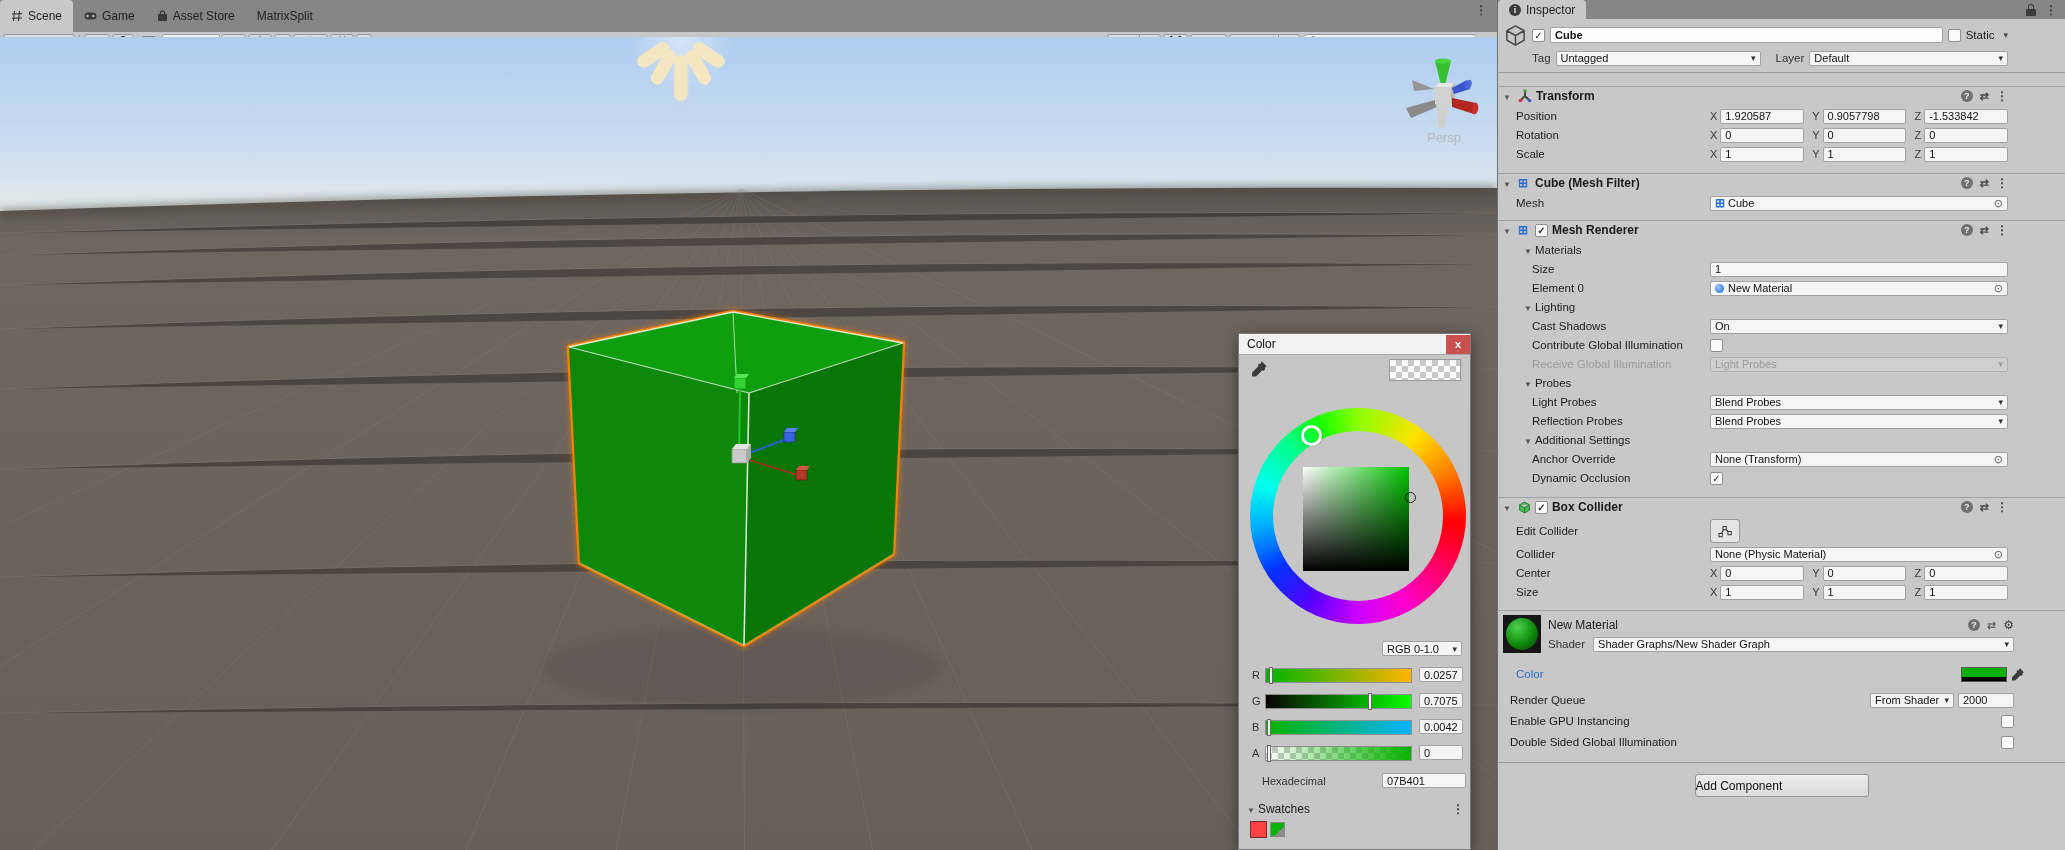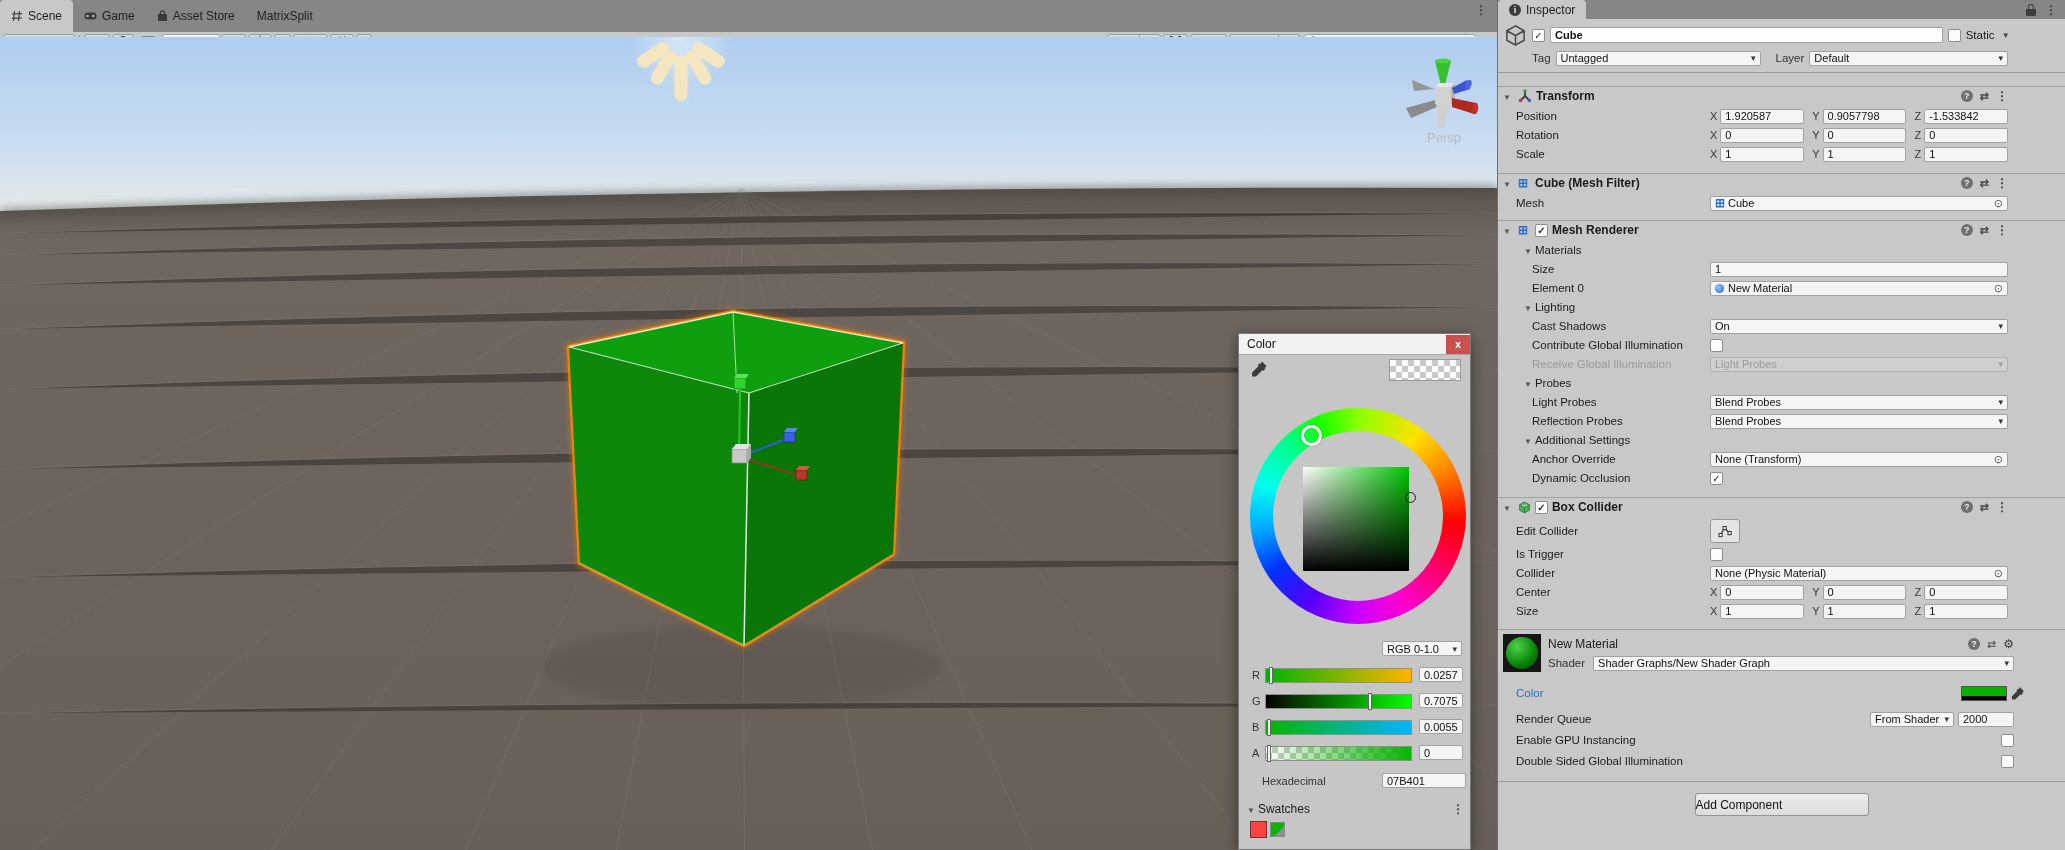--- a/index.html
+++ b/index.html
@@ -85,21 +85,21 @@
   #mat-title-row{display:flex;align-items:center;height:20px;gap:7px;}
   #mat-title-row .t{font-size:12px;color:#1b1b1b;flex:1;}
   #mat-shader-row{display:flex;align-items:center;height:18px;gap:8px;}
   #color-prop-row{display:flex;align-items:center;height:18px;margin:8px 40px 0 0;}
   #color-prop-row .lbl{flex:0 0 190px;padding-left:18px;color:#2f6cbd;font-size:11.5px;}
   #color-prop-row .sp{flex:1;}
   #mat-color-swatch{width:46px;height:15px;border:1px solid #555;box-sizing:border-box;display:flex;flex-direction:column;}
   #mat-color-swatch .c{flex:1;background:#0bb006;}
   #mat-color-swatch .a{height:4px;background:#000;}
   .matrow{display:flex;align-items:center;height:16px;margin:5px 51px 0 0;}
-  .matrow .lbl{flex:0 0 300px;padding-left:18px;font-size:11.5px;color:#1c1c1c;}
+  .matrow .lbl{flex:0 0 300px;padding-left:12px;font-size:11.5px;color:#1c1c1c;}
   .matrow .sp{flex:1;}
   #divider2{height:1px;background:#9d9d9d;margin:12px 0 0 0;}
   #add-component{margin:11px auto 0 auto;width:172px;height:21px;background:linear-gradient(#ececec,#dcdcdc);border:1px solid #949494;border-radius:3px;display:flex;align-items:center;justify-content:flex-start;font-size:12px;color:#111;}
   .lockico{display:inline-block;width:10px;height:12px;position:relative;}
   .lockico::before{content:"";position:absolute;left:1.5px;top:0;width:6px;height:7px;border:1.5px solid #3c3c3c;border-bottom:none;border-radius:4px 4px 0 0;box-sizing:border-box;}
   .lockico::after{content:"";position:absolute;left:0;top:5px;width:10px;height:7px;background:#3c3c3c;border-radius:1px;}
   .ecbtn{width:28px;height:22px;background:#e4e4e4;border:1px solid #979797;border-radius:3px;display:flex;align-items:center;justify-content:center;}
   .searchbox{display:flex;align-items:center;gap:4px;background:#f2f2f2;border:1px solid #9a9a9a;border-radius:8px;height:15px;padding:0 7px;width:178px;color:#8b8b8b;box-sizing:border-box;}
 </style>
 </head>
@@ -395,21 +395,21 @@
       <div class="fld cw-val">
           <span>0.7075</span>
         </div>
     </div>
     <div class="cw-row" style="top:386px;">
       <span class="cw-lbl">B</span>
       <div class="cw-track" style="background:linear-gradient(to right,#07b400,#07b4ff);">
         <div class="cw-handle" style="left:1px;"></div>
       </div>
       <div class="fld cw-val">
-          <span>0.0055</span>
+          <span>0.0042</span>
         </div>
     </div>
     <div class="cw-row" style="top:412px;">
       <span class="cw-lbl">A</span>
       <div class="cw-track checker">
         <div style="position:absolute;inset:0;background:linear-gradient(to right,rgba(7,180,1,0),#07b401);"></div>
         <div class="cw-handle" style="left:1px;"></div>
       </div>
       <div class="fld cw-val">
           <span>0</span>
@@ -675,26 +675,20 @@
           <svg width="14" height="13" viewBox="0 0 14 13">
               <path d="M2.5 10 L6.5 3 L11.5 8" fill="none" stroke="#333" stroke-width="1.2"></path>
               <rect x="1" y="8.5" width="3.2" height="3.2" fill="#f5f5f5" stroke="#333"></rect>
               <rect x="5" y="1.5" width="3.2" height="3.2" fill="#f5f5f5" stroke="#333"></rect>
               <rect x="10" y="6.5" width="3.2" height="3.2" fill="#f5f5f5" stroke="#333"></rect>
             </svg>
         </div>
       </div>
     </div>
     <div class="irow">
-      <span class="ilbl">Is Trigger</span>
-      <div class="ival">
-          <span class="cb"></span>
-        </div>
-    </div>
-    <div class="irow">
       <span class="ilbl">Collider</span>
       <div class="ival">
           <div class="fld pick">
             <span>None (Physic Material)</span>
           </div>
         </div>
     </div>
     <div class="irow">
       <span class="ilbl">Center</span>
       <div class="ival">

